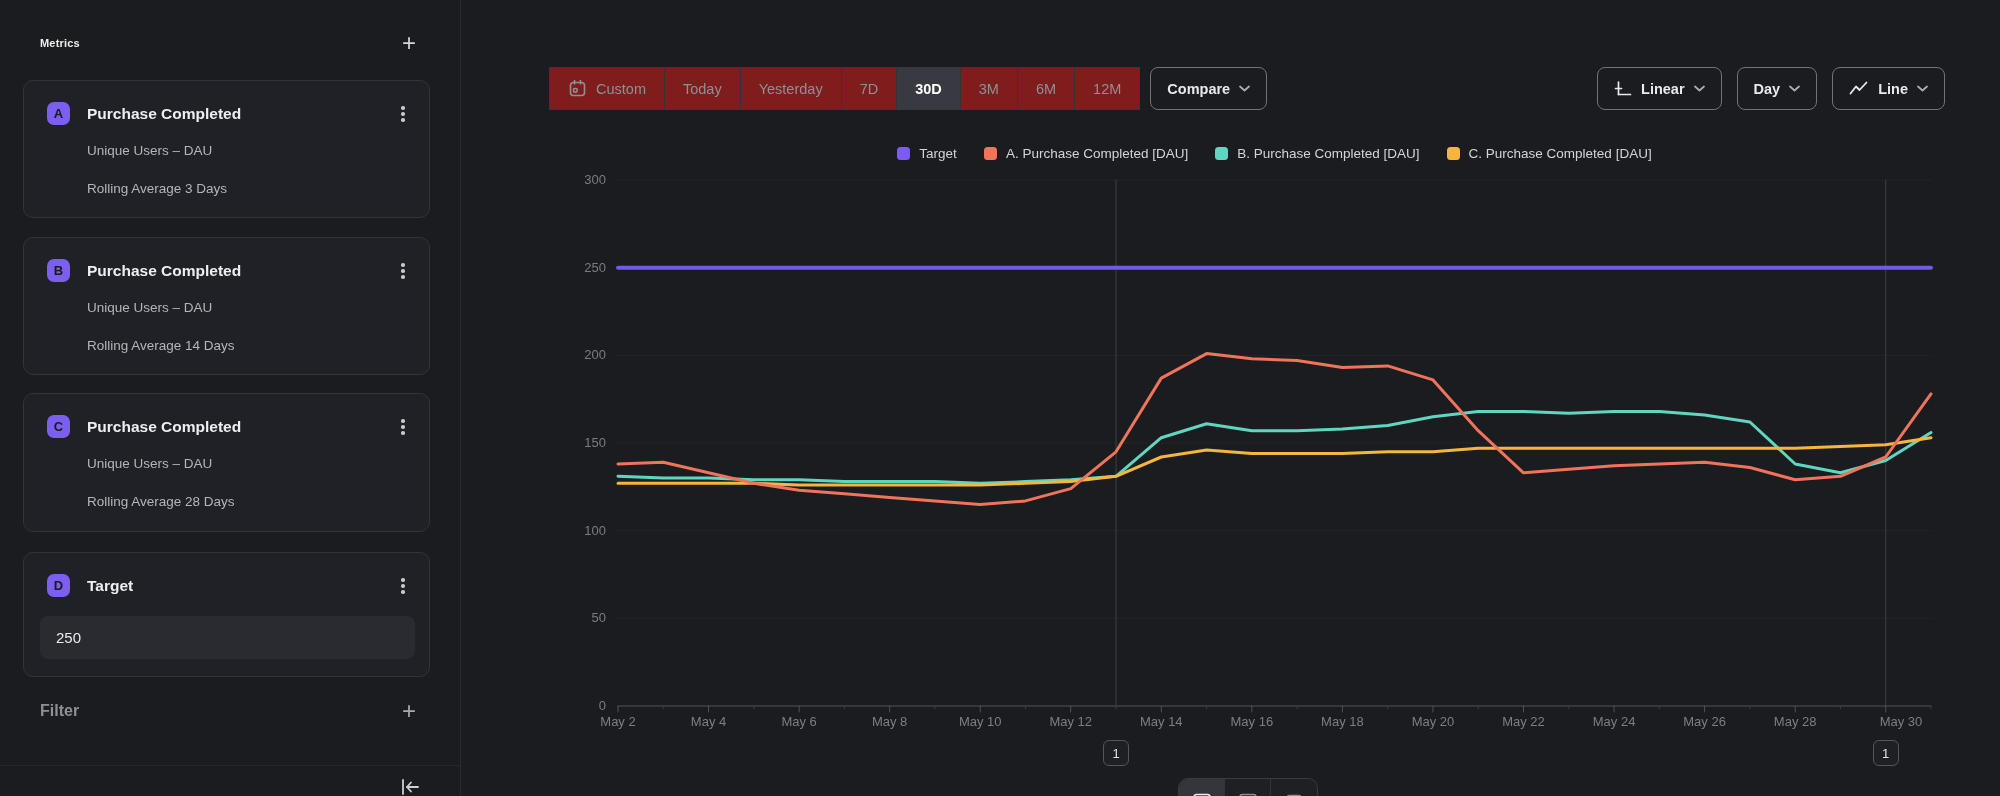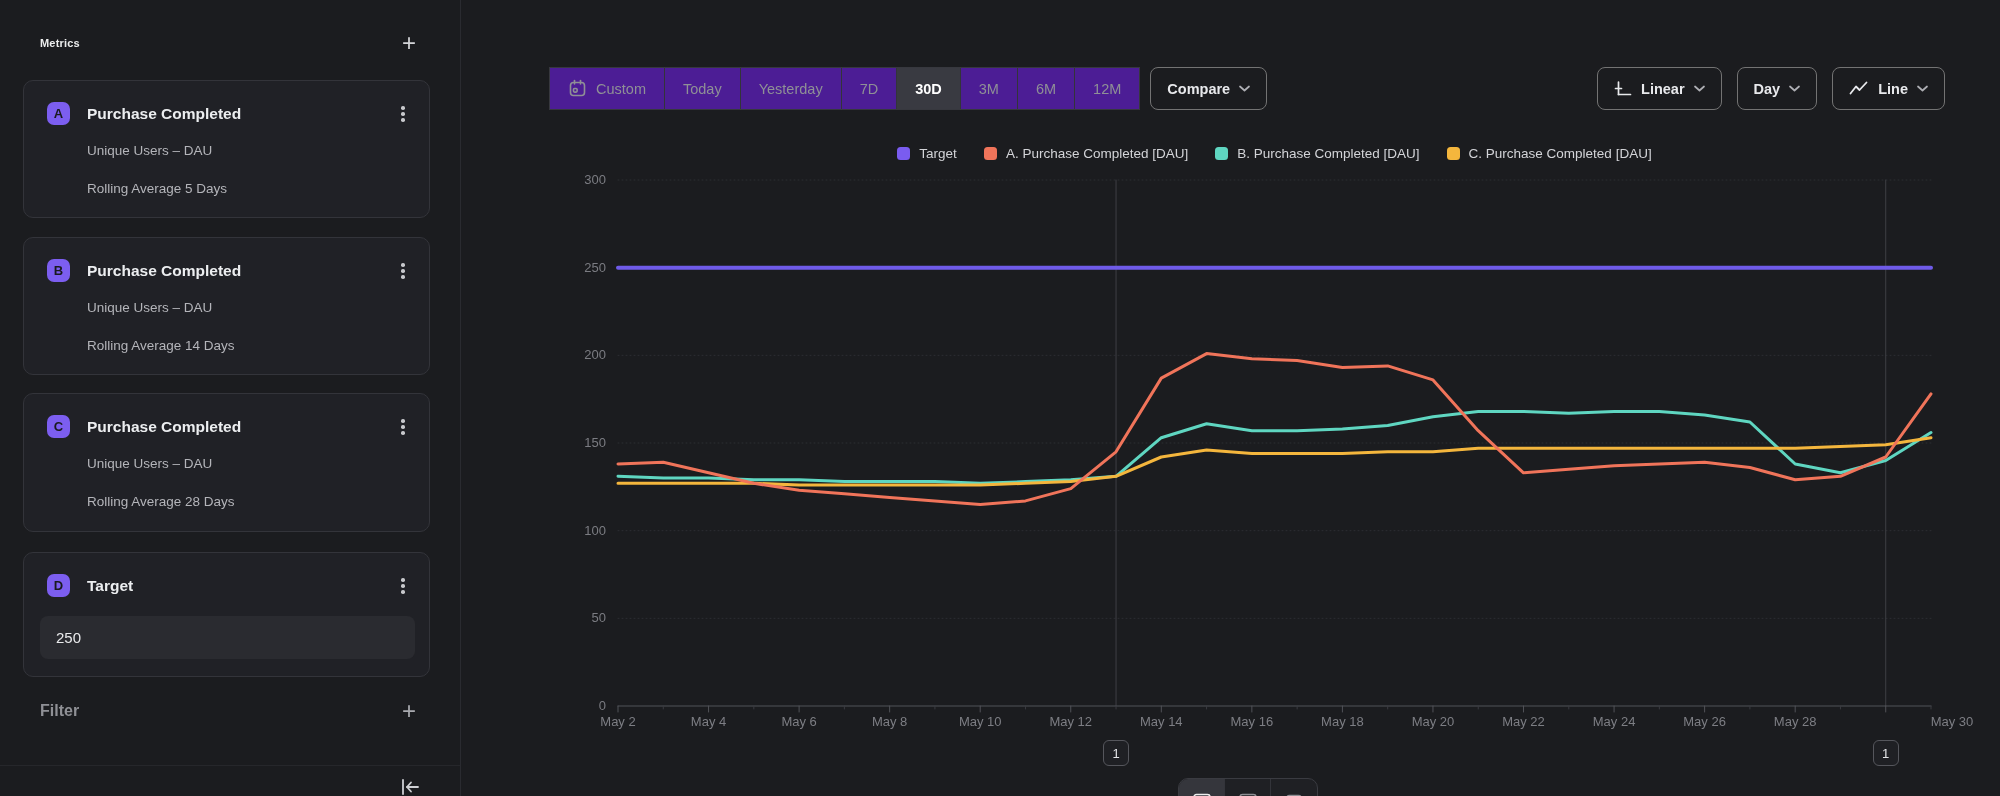--- a/index.html
+++ b/index.html
@@ -26,21 +26,21 @@
   .target-input { position:absolute; left:16px; top:63px; width:375px; height:43px; background:#2a2b30; border:none; border-radius:8px; color:#e9eaec; font-size:15px; padding:0 16px; font-family:inherit; }
   .filter-row { position:absolute; top:700px; left:40px; right:44px; display:flex; justify-content:space-between; align-items:center; }
   .filter-title { font-size:16px; font-weight:700; color:#8f9095; }
   .filter-row .plus-btn { color:#a9aaaf; }
   .sb-divider { position:absolute; top:765px; left:0; right:0; height:1px; background:#26272b; }
   .collapse-btn { position:absolute; left:399px; top:777px; background:none; border:none; cursor:pointer; }
 
   
   .main { position:absolute; left:462px; top:0; right:0; bottom:0; }
   .toolbar { position:absolute; left:87px; right:55px; top:67px; height:43px; display:flex; align-items:stretch; }
-  .range-group { display:flex; border:1px solid #37383e; border-radius:0; overflow:hidden; background:#4c1d95; }
+  .range-group { display:flex; border:1px solid #37383e; border-radius:0; overflow:hidden; background:#7f1d1d; }
   .range-btn { display:flex; align-items:center; gap:9px; padding:0 18px; font-size:14.5px; color:#8f9096; border:none; border-right:1px solid #33343a; background:transparent; font-family:inherit; cursor:pointer; white-space:nowrap; }
   .range-btn:last-child { border-right:none; }
   .range-btn.active { background:#393a41; color:#ffffff; font-weight:700; }
   .btn { display:flex; align-items:center; gap:9px; padding:0 16px; border:1px solid #737373; border-radius:8px; background:transparent; color:#e8e9ec; font-size:14.5px; font-weight:700; font-family:inherit; cursor:pointer; white-space:nowrap; }
   .compare-btn { margin-left:10px; }
   .right-controls { margin-left:auto; display:flex; gap:15px; }
   .chev { color:#aeafb4; display:flex; align-items:center; }
 
   
   .legend { position:absolute; left:156px; top:146px; width:1313px; display:flex; justify-content:center; align-items:center; gap:27px; }
@@ -77,21 +77,21 @@
 
     <div class="metric-card card-a">
       <span class="badge">A</span>
       <span class="card-title">Purchase Completed</span>
       <button class="kebab">
           <i></i>
           <i></i>
           <i></i>
         </button>
       <span class="card-line1">Unique Users – DAU</span>
-      <span class="card-line2">Rolling Average 5 Days</span>
+      <span class="card-line2">Rolling Average 3 Days</span>
     </div>
 
     <div class="metric-card card-b">
       <span class="badge">B</span>
       <span class="card-title">Purchase Completed</span>
       <button class="kebab">
           <i></i>
           <i></i>
           <i></i>
         </button>
@@ -299,21 +299,21 @@
           <div class="xlabel" style="left: 362.207px;">May 10</div>
           <div class="xlabel" style="left: 452.759px;">May 12</div>
           <div class="xlabel" style="left: 543.31px;">May 14</div>
           <div class="xlabel" style="left: 633.862px;">May 16</div>
           <div class="xlabel" style="left: 724.414px;">May 18</div>
           <div class="xlabel" style="left: 814.966px;">May 20</div>
           <div class="xlabel" style="left: 905.517px;">May 22</div>
           <div class="xlabel" style="left: 996.069px;">May 24</div>
           <div class="xlabel" style="left: 1086.62px;">May 26</div>
           <div class="xlabel" style="left: 1177.17px;">May 28</div>
-          <div class="xlabel" style="left: 1334px;">May 30</div>
+          <div class="xlabel" style="left: 1283px;">May 30</div>
         </div>
       <div class="annots" id="annots">
           <div class="annot-badge" style="left: 498.034px;">1</div>
           <div class="annot-badge" style="left: 1267.72px;">1</div>
         </div>
     </div>
 
     <div class="bottom-toggle">
       <button class="toggle-seg active">
         <svg width="20" height="16" viewBox="0 0 20 16" fill="none" stroke="#eceded" stroke-width="1.7">

